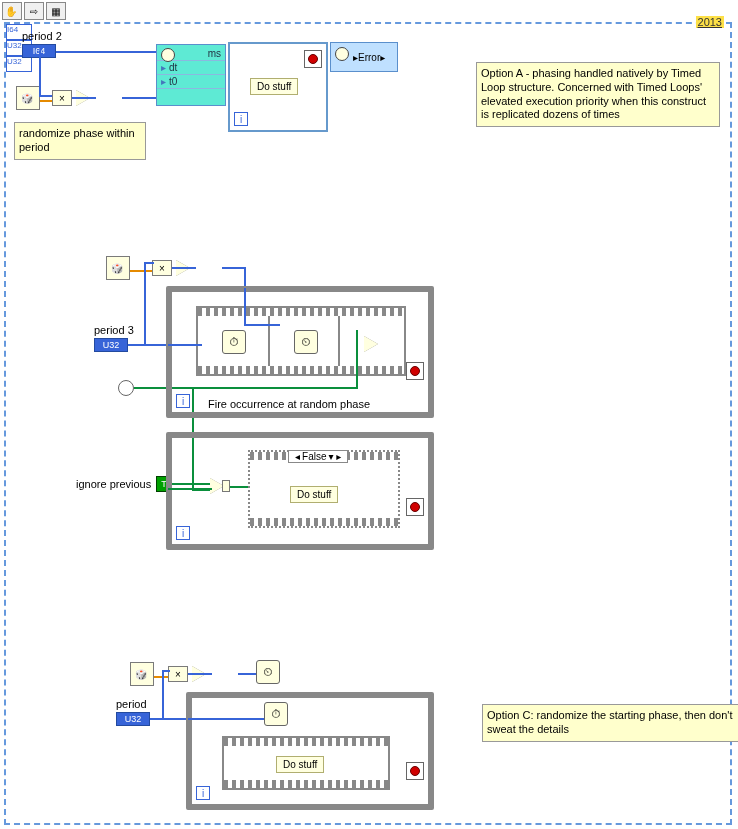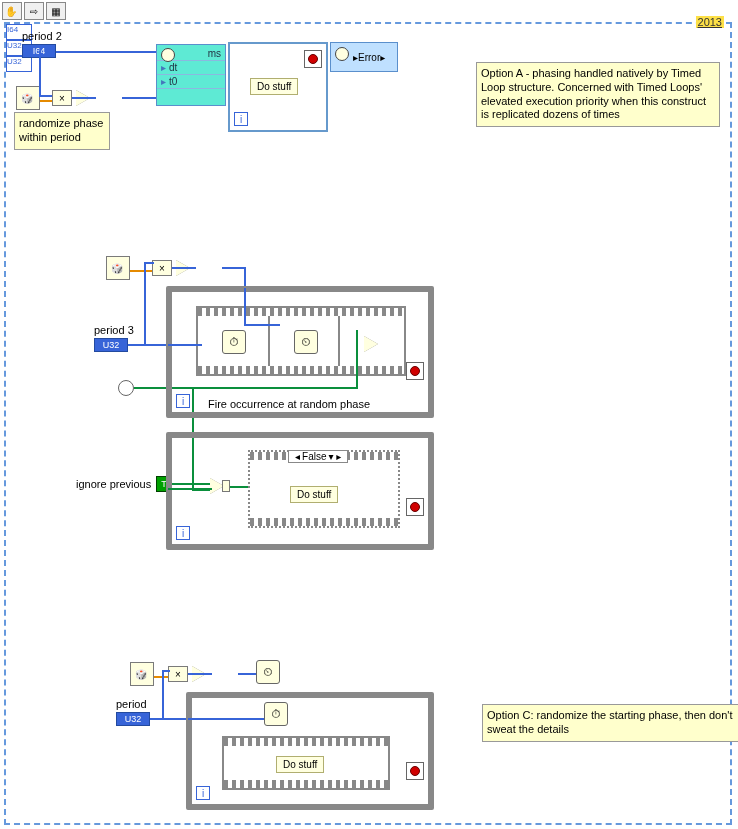--- a/index.html
+++ b/index.html
@@ -68,21 +68,21 @@
   <div class="conv" style="left:90px; top:66px;">I64</div>
 
   <div class="wire-b" style="left:33px; top:27px; width:2px; height:46px;"></div>
   <div class="wire-b" style="left:33px; top:71px; width:13px; height:2px;"></div>
   <div class="wire-o" style="left:34px; top:76px; width:12px; height:2px;"></div>
   <div class="wire-b" style="left:66px; top:73px; width:24px; height:2px;"></div>
   <div class="wire-b" style="left:50px; top:27px; width:100px; height:2px;"></div>
   <div class="wire-b" style="left:116px; top:73px; width:34px; height:2px;"></div>
   <div class="wire-b" style="left:150px; top:42px; width:2px; height:33px;"></div>
 
-  <div class="comment-box" style="left:8px; top:88px; width:96px;">randomize phase within period</div>
+  <div class="comment-box" style="left:8px; top:98px; width:132px;">randomize phase within period</div>
 
   <div class="timed-loop-left" style="left:150px; top:20px; width:70px; height:62px;">
     <div class="clock-icon" style="left:4px; top:3px;"></div>
     <div class="tl-row" style="margin-top:2px; justify-content:flex-end;">
           <span>ms</span>
         </div>
     <div class="tl-row">
           <span class="tl-arrow">▸</span>
           <span>dt</span>
         </div>

